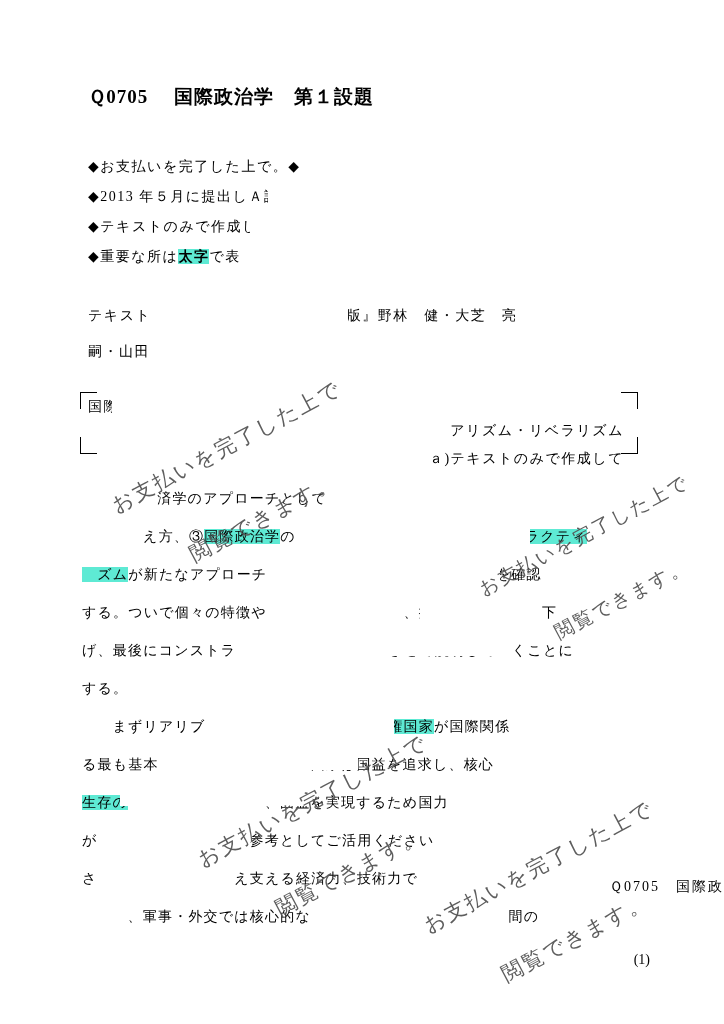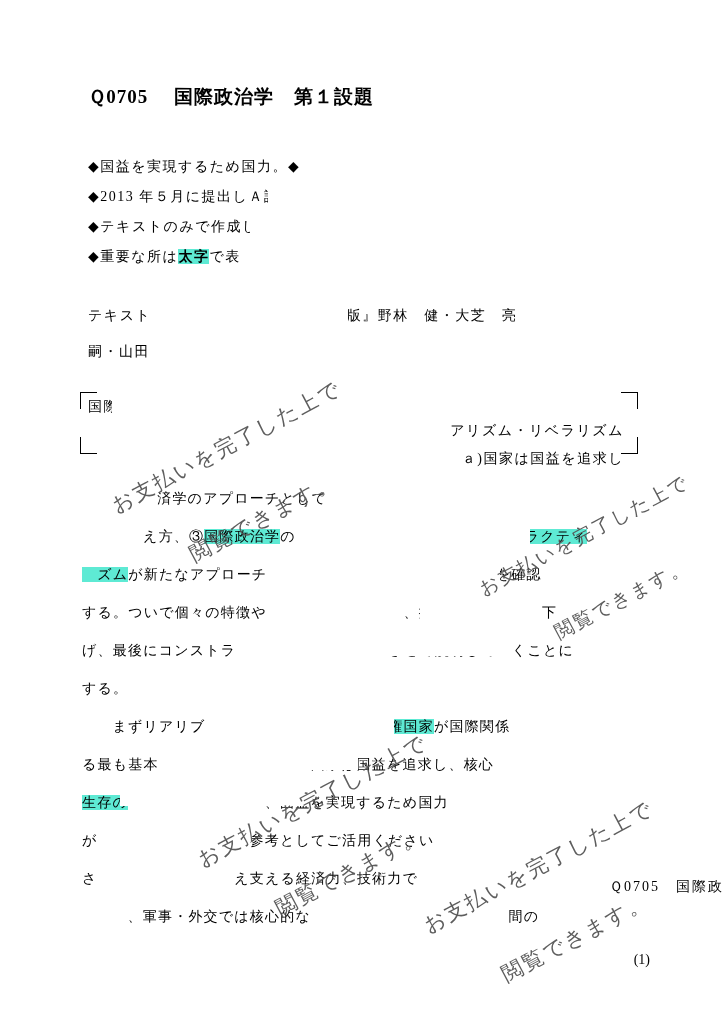--- a/index.html
+++ b/index.html
@@ -147,38 +147,38 @@
   .wm4 { left: 454px; top: 540px; transform: rotate(-28deg); font-size: 19px; }
 </style>
 </head>
 <body>
 
 <div class="page">
 
   <div class="title">Ｑ0705　 国際政治学　第１設題</div>
 
   <div class="notes">
-    <div>◆国益を実現するため国力。◆</div>
+    <div>◆お支払いを完了した上で。◆</div>
     <div>◆2013 年５月に提出しＡ評価</div>
     <div>◆テキストのみで作成して</div>
     <div>◆重要な所は<span class="hl bold">太字</span>で表</div>
   </div>
 
   <div class="textref">
     <div>テキスト；『国                        』3 版』野林　健・大芝　亮</div>
     <div>嗣・山田                          ／2007</div>
   </div>
 
   <div class="qbox">
     <div class="corner tl"></div>
     <div class="corner tr"></div>
     <div class="corner bl"></div>
     <div class="corner br"></div>
     <div class="qline q1">アリズム・リベラリズム</div>
-    <div class="qline q2">ａ)国家は国益を追求し</div>
+    <div class="qline q2">ａ)テキストのみで作成して</div>
   </div>
   <div style="position:absolute;left:88px;top:398px;font-size:14px;letter-spacing:1.5px;">国際</div>
 
   <div class="body">
     <p>                済学のアプローチとして               <span style="letter-spacing:0;">　</span>、②<span class="hl">リベラ</span></p>
     <p>             え方、③<span class="hl">国際政治学</span>の　　　　　　　　　　　　<span class="hl">ンストラクティ</span></p>
     <p><span class="hl">　ズム</span>が新たなアプローチ　　　　　　　　　①〜③の命題を確認</p>
     <p>する。ついで個々の特徴や　　　　　　　　　、批判について掘り下</p>
     <p>げ、最後にコンストラ　　　　　　　　　　させて説明していくことに</p>
     <p>する。</p>

